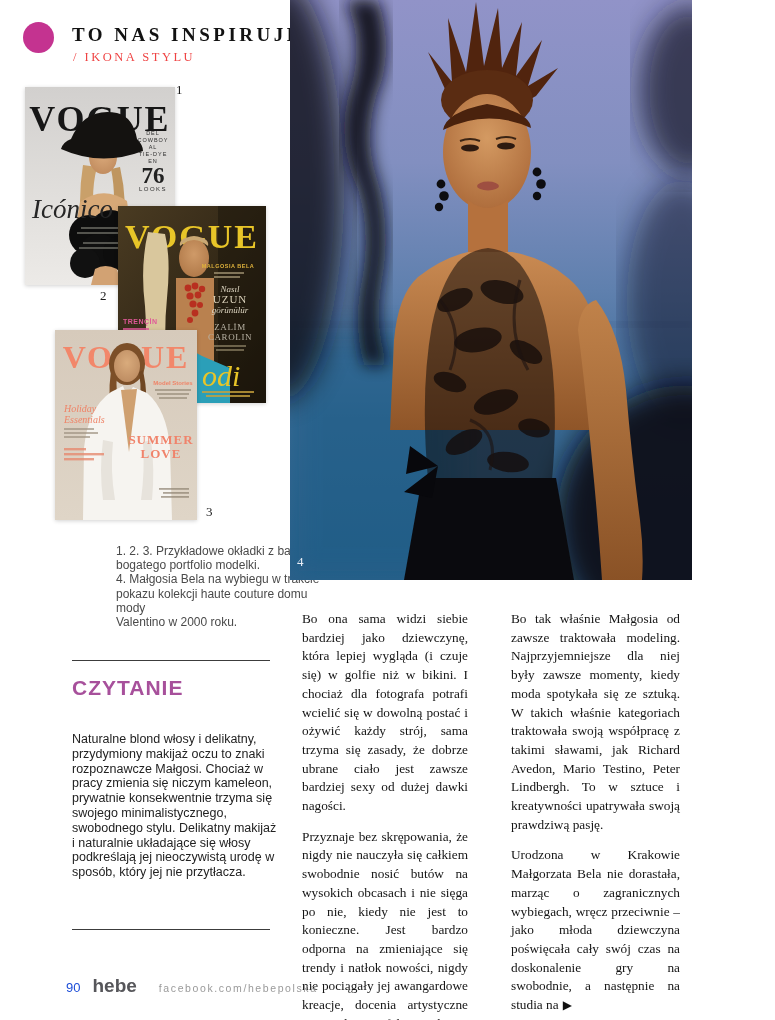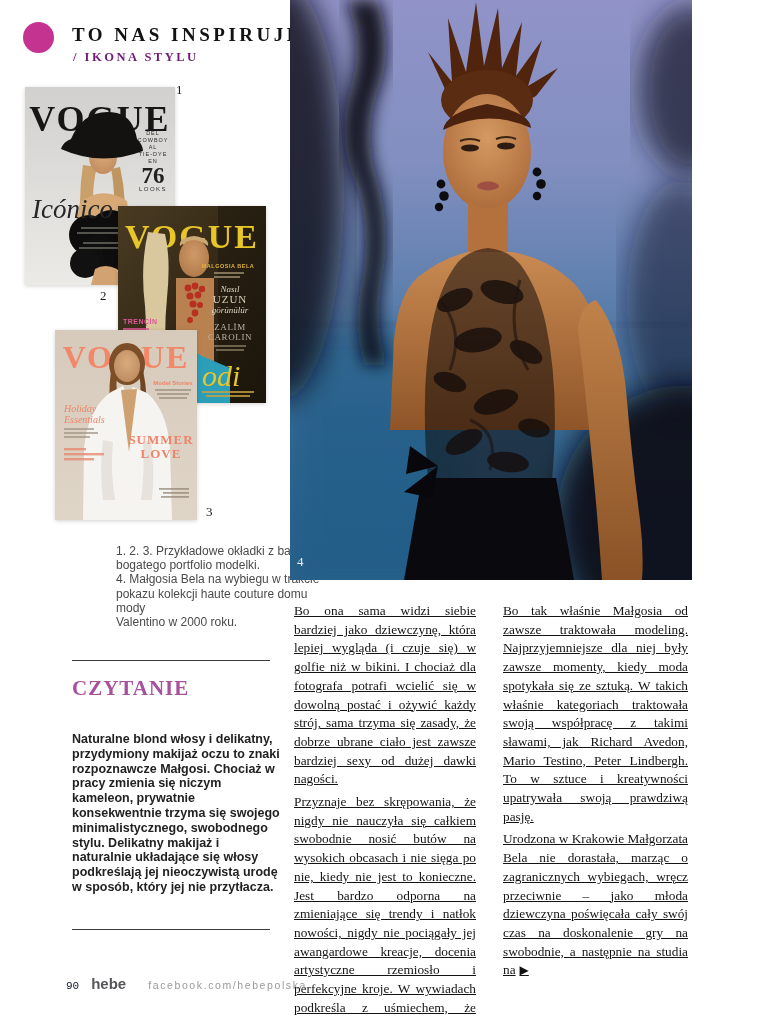--- a/index.html
+++ b/index.html
@@ -4,21 +4,21 @@
 <style>
   html,body{margin:0;padding:0;background:#ffffff;}
   .page{position:relative;width:775px;height:1020px;background:#ffffff;overflow:hidden;
         font-family:"Liberation Sans",sans-serif;color:#1b1b1b;}
 
   
   .brand-dot{position:absolute;left:23px;top:22px;width:31px;height:31px;border-radius:50%;background:#c43390;}
   .section-title{position:absolute;left:72px;top:24px;font-family:"Liberation Serif",serif;
                  font-size:19px;font-weight:700;letter-spacing:3.5px;color:#121212;white-space:nowrap;}
   .section-subtitle{position:absolute;left:73px;top:50px;font-family:"Liberation Serif",serif;
-                 font-size:12.5px;font-weight:700;letter-spacing:2.5px;color:#701a75;white-space:nowrap;}
+                 font-size:12.5px;font-weight:400;letter-spacing:2.5px;color:#ef4444;white-space:nowrap;}
 
   
   .cover{position:absolute;box-shadow:0 1px 4px rgba(0,0,0,.18);}
   .cover svg{display:block;}
   .cover1{left:25px;top:87px;width:150px;height:198px;z-index:1;}
   .cover2{left:118px;top:206px;width:148px;height:197px;z-index:2;}
   .cover3{left:55px;top:330px;width:142px;height:190px;z-index:3;}
   .fig-num{position:absolute;font-family:"Liberation Serif",serif;font-size:13px;color:#1a1a1a;z-index:4;}
   .fig-num.n1{left:176px;top:82px;}
   .fig-num.n2{left:100px;top:288px;}
@@ -43,39 +43,39 @@
   .c3kick{font-size:6px;font-weight:700;fill:#ef8468;font-family:"Liberation Sans",sans-serif;}
   .c3hol{font-style:italic;font-size:10px;fill:#ef8468;}
   .c3sum{font-size:13px;font-weight:700;letter-spacing:1px;fill:#f0836b;}
 
   
   .covers-caption{position:absolute;left:72px;top:544px;width:210px;font-size:12px;line-height:14.2px;
                   color:#4a4a4a;white-space:pre-line;margin-left:44px;}
   .rule{position:absolute;left:72px;width:198px;height:1px;background:#3c3c3c;}
   .rule1{top:660px;}
   .rule2{top:929px;}
-  .sidebar-heading{position:absolute;left:72px;top:676px;font-family:Liberation Serif, serif;
+  .sidebar-heading{position:absolute;left:72px;top:676px;font-family:Liberation Sans, sans-serif;
                    font-size:21px;font-weight:700;letter-spacing:1px;line-height:1.16;color:#a7509b;}
-  .sidebar-body{position:absolute;left:72px;top:732px;width:208px;font-size:12.5px;line-height:14.8px;color:#222;font-weight:bold;}
+  .sidebar-body{position:absolute;left:72px;top:732px;width:208px;font-size:12.5px;line-height:14.8px;color:#222;}
 
   
   .main-photo{position:absolute;left:290px;top:0;width:402px;height:580px;z-index:5;}
 
   
   .article-col{position:absolute;top:598px;font-family:"Liberation Serif",serif;
                font-size:13.3px;line-height:18.7px;color:#141414;text-align:justify;}
-  .article-col p{margin:4px;text-decoration:underline;}
+  .article-col p{margin:12px;}
   .col1{left:290px;width:190px;}
   .col2{left:499px;width:193px;}
   .cont-marker{font-size:12px;color:#111;margin-left:4px;letter-spacing:0;}
 
   
   .footer{position:absolute;left:66px;top:975px;display:flex;align-items:baseline;}
-  .page-number{font-family:Liberation Mono, monospace;font-size:11px;color:#0f172a;}
-  .hebe-logo{font-family:"Liberation Sans",sans-serif;font-weight:700;font-size:15px;color:#56565a;margin-left:12px;}
+  .page-number{font-family:Liberation Sans, sans-serif;font-size:13px;color:#1d4ed8;}
+  .hebe-logo{font-family:"Liberation Sans",sans-serif;font-weight:700;font-size:19px;color:#56565a;margin-left:12px;}
   .footer-url{font-family:Liberation Sans, sans-serif;font-size:10.5px;letter-spacing:1.6px;color:#9a9a9a;margin-left:22px;}
 </style>
 </head>
 <body>
 
 <div class="page">
 
   <div class="brand-dot"></div>
   <div class="section-title">TO NAS INSPIRUJE</div>
   <div class="section-subtitle">/ IKONA STYLU</div>

